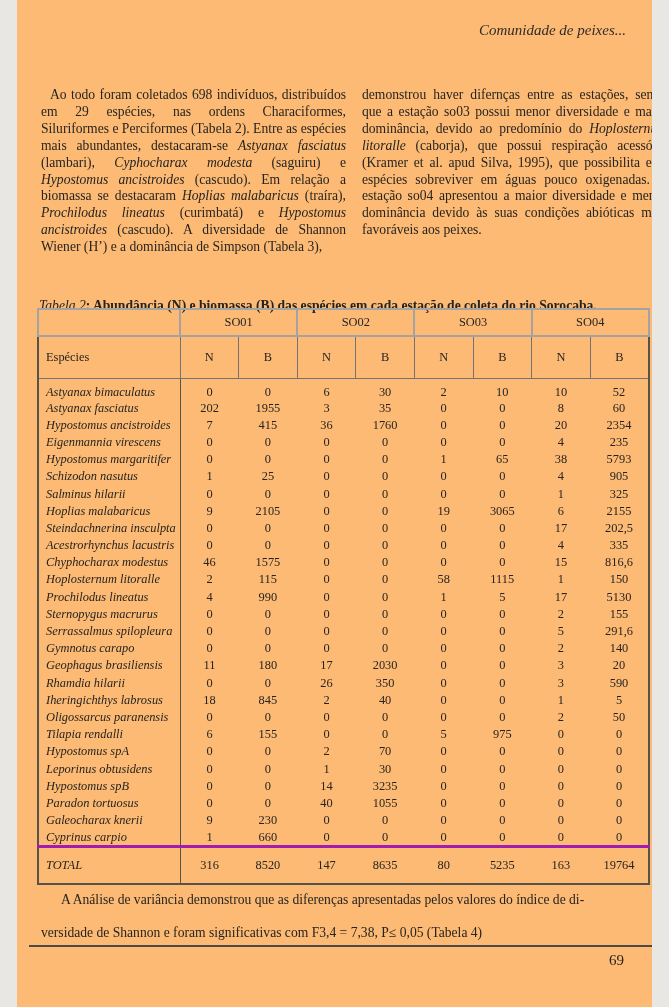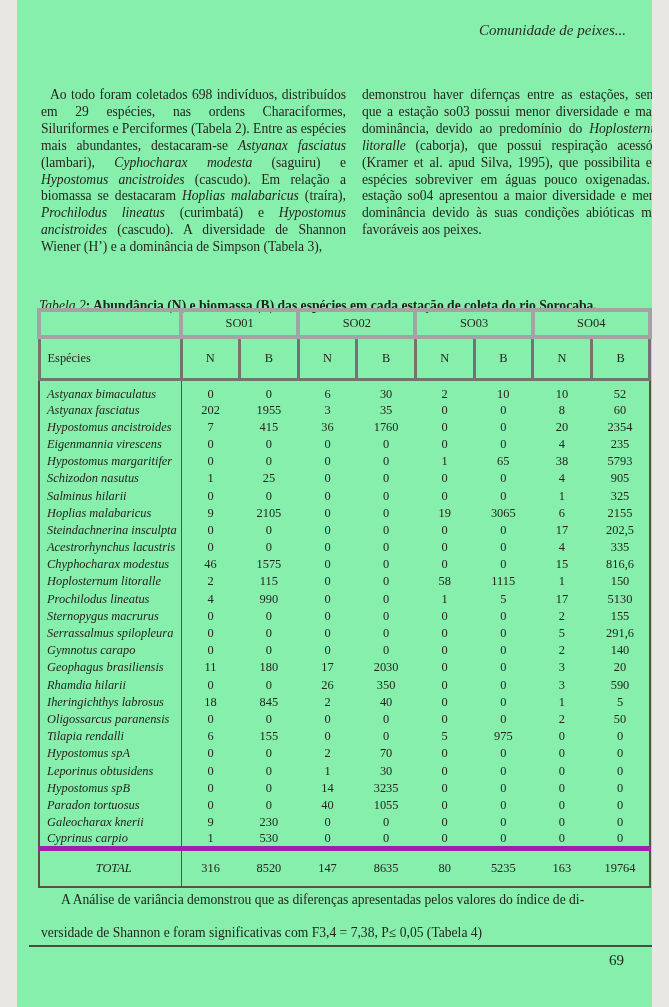--- a/index.html
+++ b/index.html
@@ -2,21 +2,21 @@
 <html><head>
 <meta charset="utf-8">
 <style>
   * { margin: 0; padding: 0; box-sizing: border-box; }
   html, body { background: #e8e7e3; }
   .page {
     position: relative;
     width: 635px;
     height: 1007px;
     margin: 0 auto;
-    background: #86efac;
+    background: #fdba74;
     font-family: "Liberation Serif", "DejaVu Serif", serif;
     color: #262420;
     overflow: hidden;
   }
   .running-head {
     position: absolute;
     top: 22px;
     right: 26px;
     font-style: italic;
     font-size: 15px;
@@ -59,37 +59,36 @@
     table-layout: fixed;
     border: 2px solid #56534b;
     font-size: 12.4px;
   }
   .paper-table th, .paper-table td {
     font-weight: normal;
     text-align: center;
     vertical-align: middle;
     padding: 0;
   }
-  .paper-table tr.h1 th { height: 27px; border: 4px solid #a3a3a3; margin-top: 8px; }
-  .paper-table tr.h2 th { height: 42px; border: 3px solid #737373; }
+  .paper-table tr.h1 th { height: 27px; border: 2px solid #a3a3a3; margin-top: 8px; }
+  .paper-table tr.h2 th { height: 42px; border: 1px solid #737373; }
   .paper-table th.species-col, .paper-table td.species-col {
     text-align: left;
     padding-left: 7px;
   }
   .paper-table tbody tr { height: 17.2px; padding-left: 28px; }
   .paper-table tbody tr:first-child td { padding-top: 6px; }
   .paper-table tbody td { border: none; }
   .paper-table tbody td.species-col {
     border-right: 1px solid #56534b;
     font-style: italic;
   }
   .paper-table tr.total-row td {
-    border-top: 5px solid #a21caf;
+    border-top: 3px solid #a21caf;
     height: 38px;
-    text-align: center;
   }
   .footer-rule {
     position: absolute;
     top: 945px;
     left: 12px;
     width: 650px;
     border-top: 2px solid #4c4a44;
   }
   .page-number {
     position: absolute;
@@ -423,21 +422,21 @@
           <td>0</td>
           <td>0</td>
           <td>0</td>
           <td>0</td>
           <td>0</td>
           <td>0</td>
         </tr>
         <tr>
           <td class="species-col">Cyprinus carpio</td>
           <td>1</td>
-          <td>530</td>
+          <td>660</td>
           <td>0</td>
           <td>0</td>
           <td>0</td>
           <td>0</td>
           <td>0</td>
           <td>0</td>
         </tr>
         <tr class="total-row">
           <td class="species-col">TOTAL</td>
           <td>316</td>

